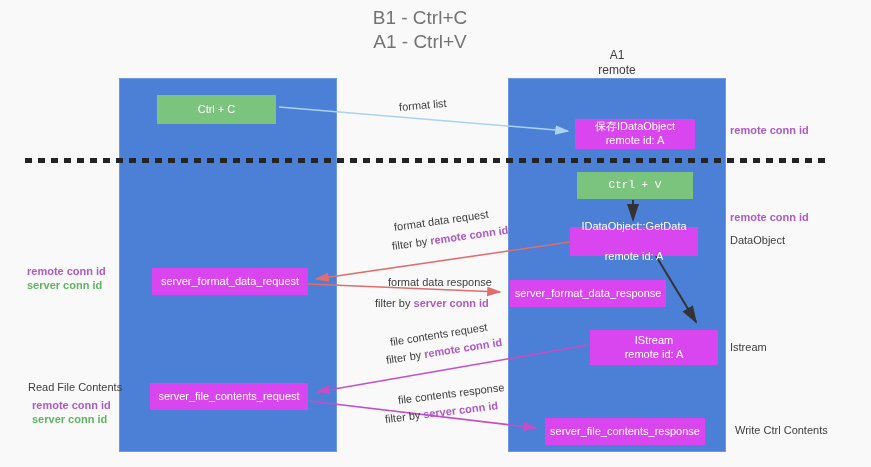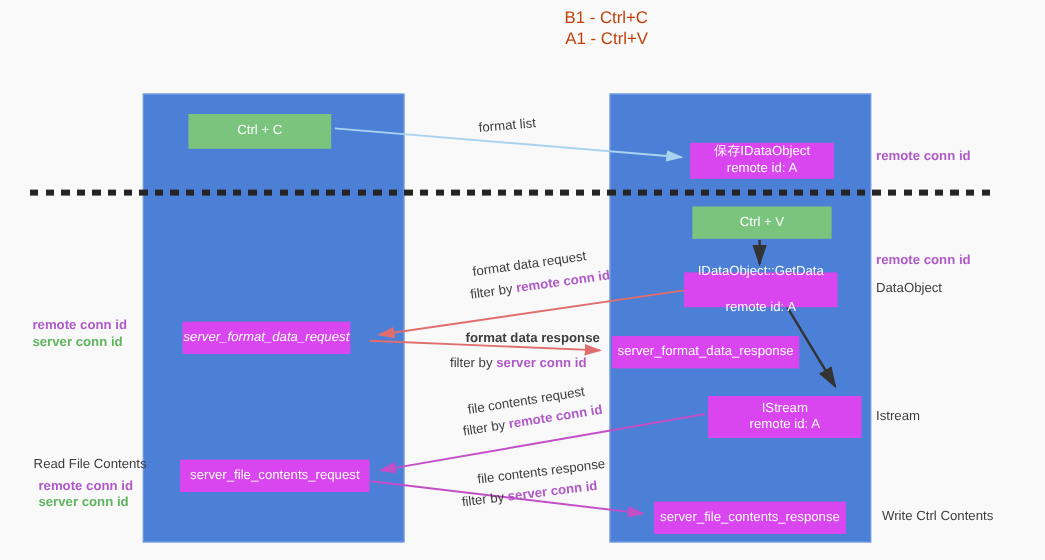--- a/index.html
+++ b/index.html
@@ -1,19 +1,19 @@
 <!DOCTYPE html>
 <html><head>
 <meta charset="utf-8">
 <style>
   html,body { margin:0; padding:0; font-family:"Liberation Sans", sans-serif; }
   .canvas { position:relative; width:871px; height:467px; background:#f9f9f9; overflow:hidden; }
 
-  .title { position:absolute; left:300px; top:6px; width:240px; text-align:right;
-           font-size:14px; color:#c2410c; line-height:1.25; }
+  .title { position:absolute; left:300px; top:6px; width:240px; text-align:center;
+           font-size:19px; color:#737373; line-height:1.25; }
 
   .colhead { position:absolute; width:218px; top:48px; text-align:center;
              font-size:12px; color:#3d3d3d; line-height:1.25; }
 
   .lifeline { position:absolute; top:78px; width:218px; height:374px;
               background:#4c7fd6; border:1px solid #6d97e0; box-sizing:border-box; }
 
   .dashline { position:absolute; left:25px; top:158px; width:803px; height:5px;
               background:repeating-linear-gradient(90deg,#242424 0 7px, rgba(0,0,0,0) 7px 13px);
               z-index:3; }
@@ -37,20 +37,24 @@
 </head>
 <body>
 
 <div class="canvas">
 
   <div class="title">
     <div>B1 - Ctrl+C</div>
     <div>A1 - Ctrl+V</div>
   </div>
 
+  <div class="colhead" style="left:508px;">
+    <div>A1</div>
+    <div>remote</div>
+  </div>
 
   <div class="lifeline" style="left:119px;"></div>
   <div class="lifeline" style="left:508px;"></div>
 
   <svg class="overlay" width="871" height="467">
     <defs>
       <marker id="m-blue" markerWidth="9" markerHeight="7" refX="8" refY="3" orient="auto">
           <path d="M0,0 L9,3 L0,6 z" fill="#a9d3ee"></path>
         </marker>
       <marker id="m-black" markerWidth="9" markerHeight="7" refX="8" refY="3" orient="auto">
@@ -76,30 +80,30 @@
 
   <div class="box green" style="left:157px; top:95px; width:119px; height:29px;">
     <div>Ctrl + C</div>
   </div>
 
   <div class="box orange" style="left:575px; top:119px; width:120px; height:30px;">
     <div>保存IDataObject</div>
     <div>remote id: A</div>
   </div>
 
-  <div class="box green" style="left:577px; top:172px; width:116px; height:27px;">
+  <div class="box green" style="left:577px; top:172px; width:116px; height:27px;font-family:Liberation Mono, monospace;">
     <div>Ctrl + V</div>
   </div>
 
   <div class="box orange" style="left:570px; top:227px; width:128px; height:29px;gap:16px;">
     <div>IDataObject::GetData</div>
     <div>remote id: A</div>
   </div>
 
-  <div class="box orange" style="left:152px; top:268px; width:140px; height:27px;font-style:italic;">
+  <div class="box orange" style="left:152px; top:268px; width:156px; height:27px;">
     <div>server_format_data_request</div>
   </div>
 
   <div class="box orange" style="left:510px; top:280px; width:156px; height:27px;">
     <div>server_format_data_response</div>
   </div>
 
   <div class="box orange" style="left:590px; top:330px; width:128px; height:35px;">
     <div>IStream</div>
     <div>remote id: A</div>
@@ -113,21 +117,21 @@
     <div>server_file_contents_response</div>
   </div>
 
   <div class="lbl rot5" style="left:399px; top:101px;">format list</div>
 
   <div class="lbl rot8" style="left:394px; top:221px;">format data request</div>
   <div class="lbl rot8" style="left:392px; top:240px;">
     <span>filter by </span><span class="purple">remote conn id</span>
   </div>
 
-  <div class="lbl" style="left:388px; top:276px;font-weight:bold;">format data response</div>
+  <div class="lbl" style="left:388px; top:276px;">format data response</div>
   <div class="lbl" style="left:375px; top:297px;">
     <span>filter by </span><span class="purple">server conn id</span>
   </div>
 
   <div class="lbl rot9" style="left:390px; top:336px;">file contents request</div>
   <div class="lbl rot9" style="left:386px; top:354px;">
     <span>filter by </span><span class="purple">remote conn id</span>
   </div>
 
   <div class="lbl rot7" style="left:398px; top:394px;">file contents response</div>

